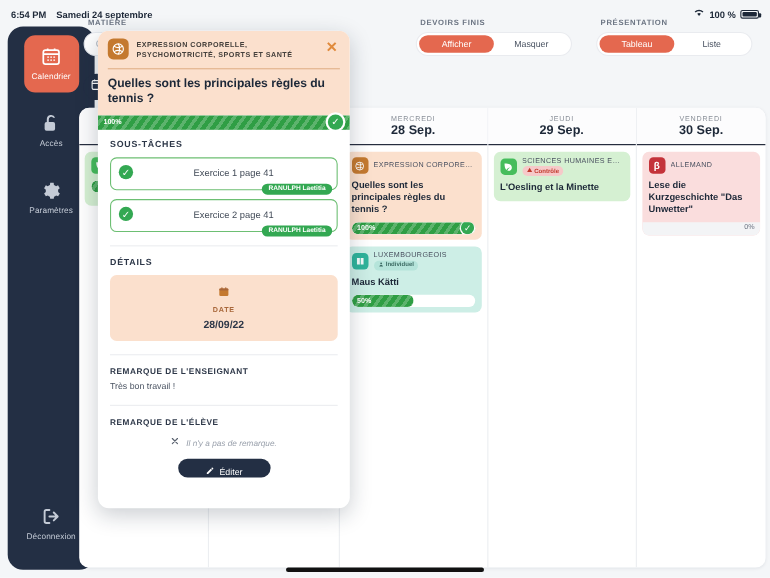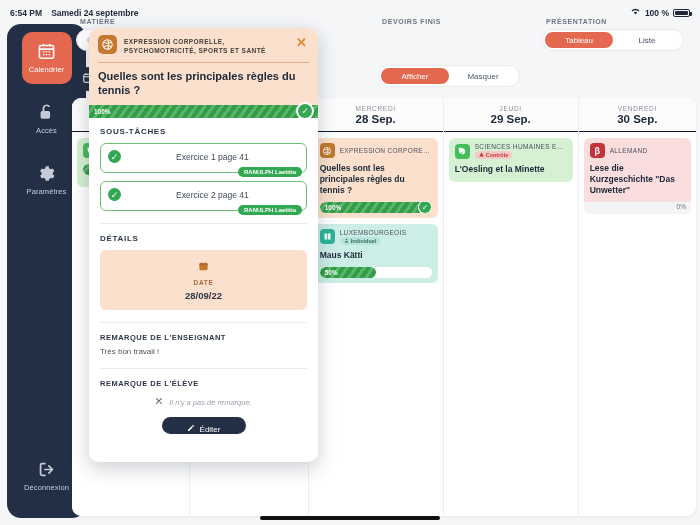--- a/index.html
+++ b/index.html
@@ -75,21 +75,21 @@
   .tb-spacer { flex: 1; }
   .seg {
     display: flex; background: #fff; border-radius: 12px; height: 22px;
     border: 1px solid #e9ebef; padding: 2px; width: 142px;
   }
   .seg div {
     flex: 1; display: flex; align-items: center; justify-content: center;
     font-size: 8px; border-radius: 10px; color: #4a5362;
   }
   .seg div.on { background: #e4684f; color: #fff; font-weight: normal; }
-  .tb-g2 { margin-right: 22px; gap: 36px; }
+  .tb-g2 { margin-right: 22px; }
   .tb-g3 { margin-right: 12px; }
 
   
   .weekbar {
     display: flex; align-items: center; height: 34px;
     padding-left: 4px; margin-top: -2px;
   }
   .pillbtn {
     width: 24px; height: 24px; border-radius: 12px; background: #232f44;
     display: flex; align-items: center; justify-content: center;

